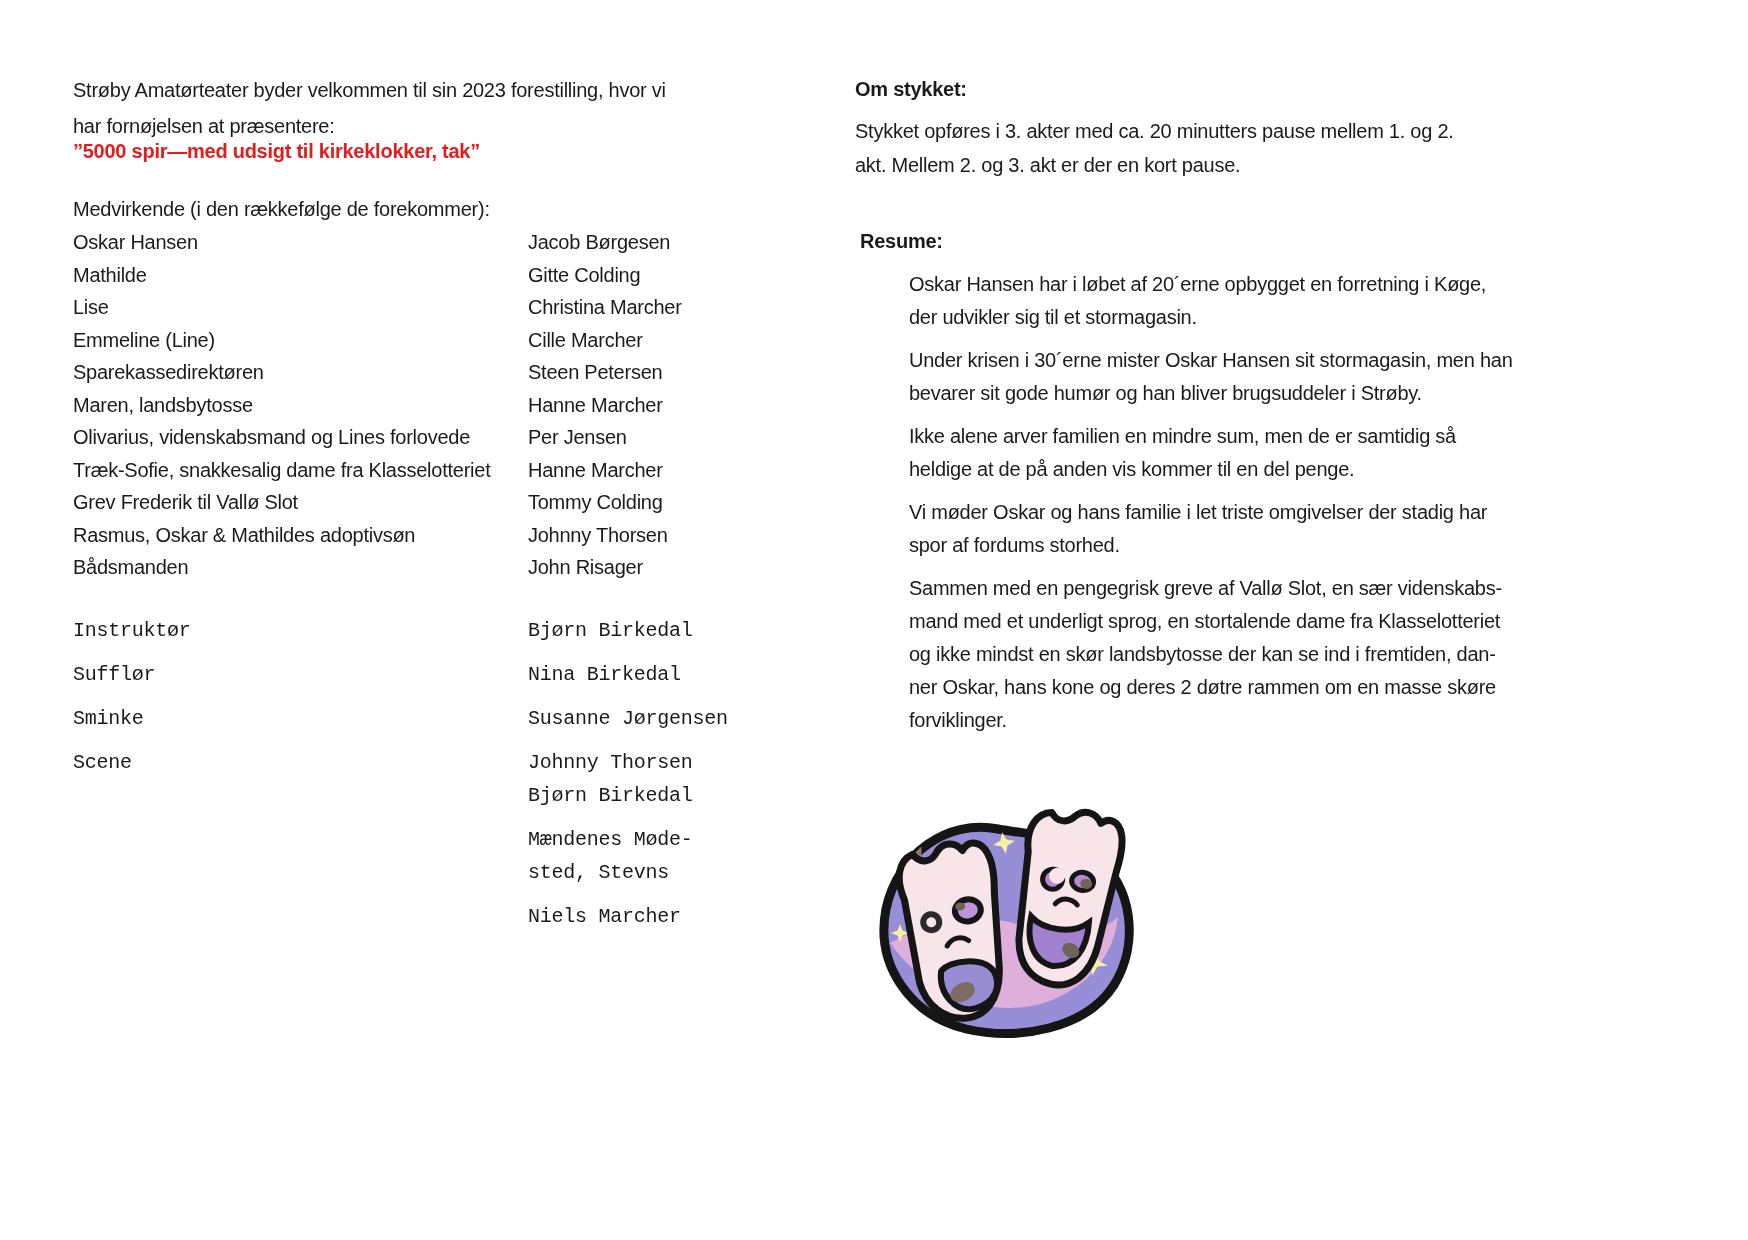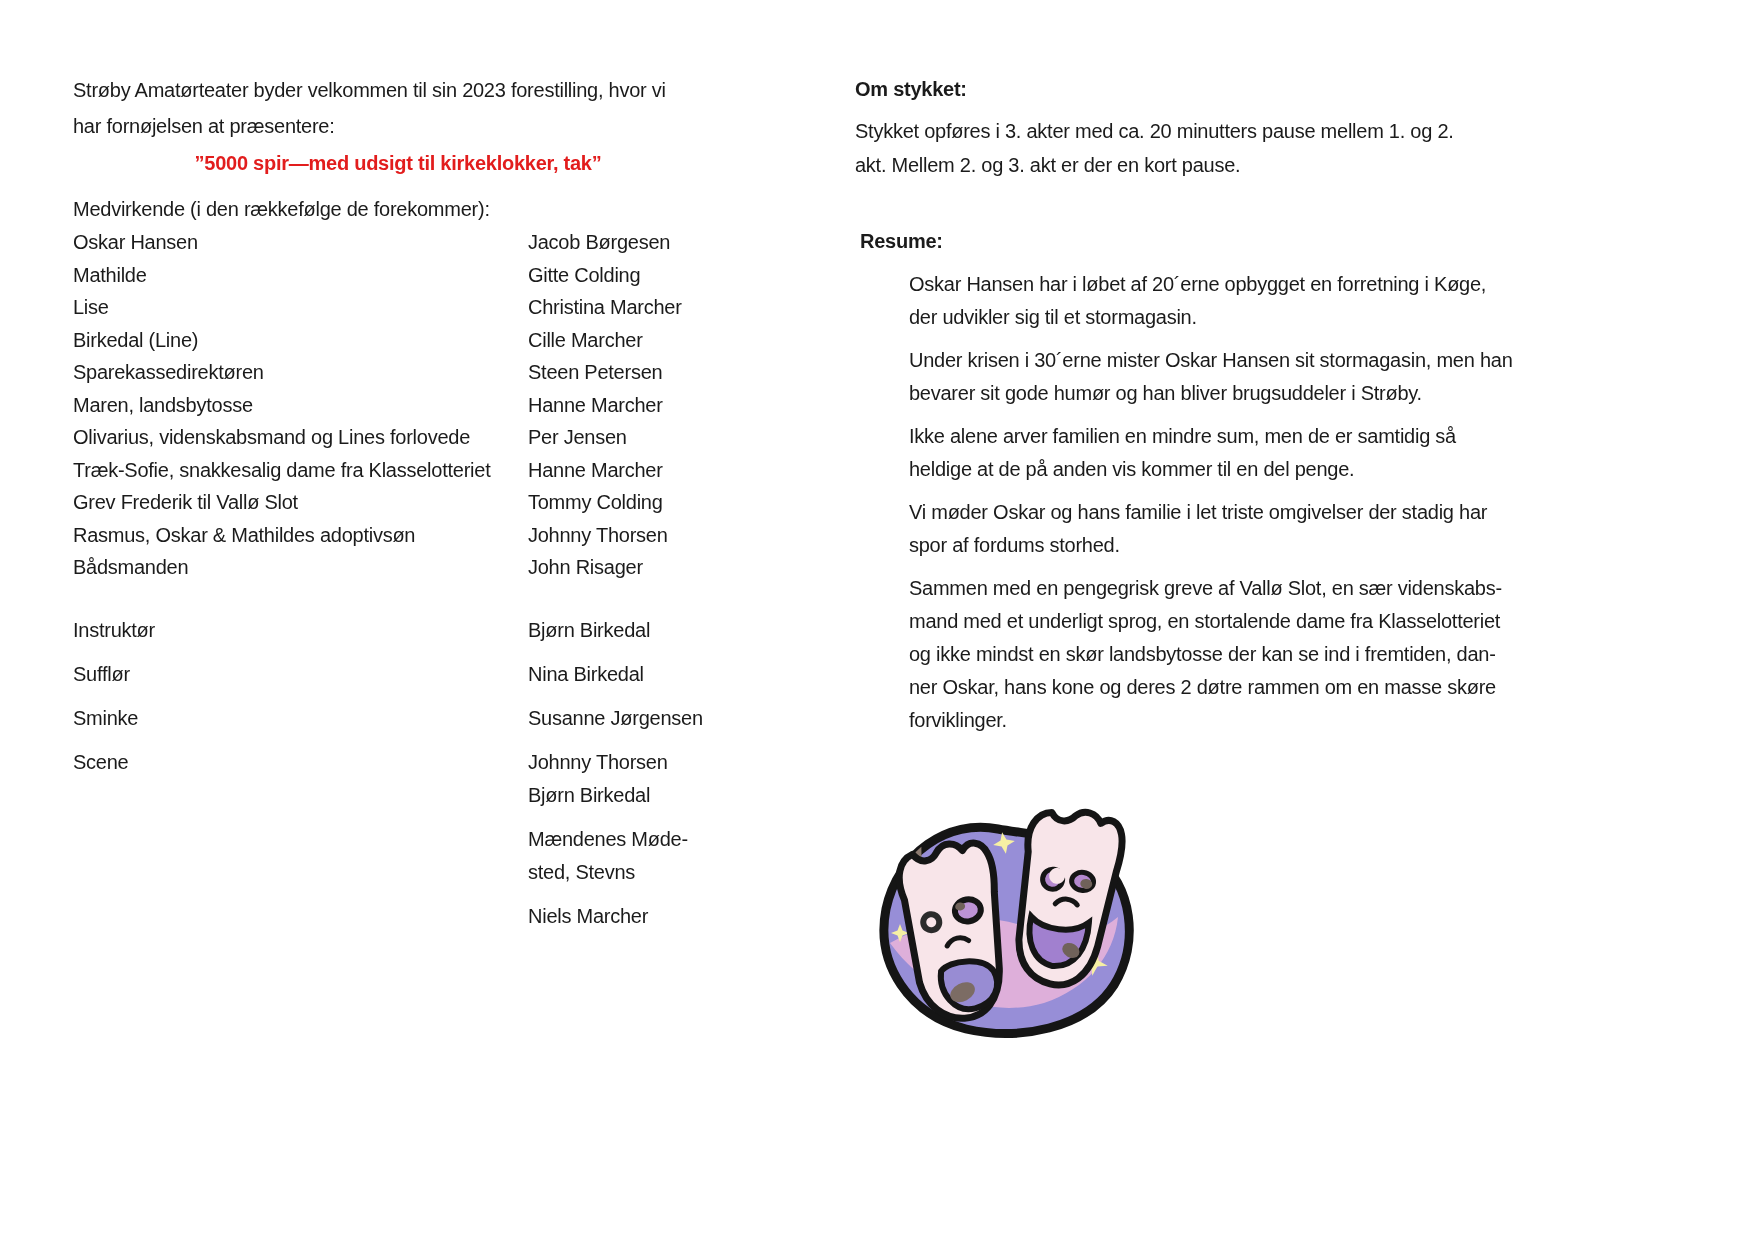--- a/index.html
+++ b/index.html
@@ -11,26 +11,26 @@
     font-family:"Liberation Sans", sans-serif;
     color:#1b1b1b;
     letter-spacing:-0.25px;
     overflow:hidden;
     padding-left:19px;
   }
   .multiline { white-space:pre-line; }
 
   
   .intro        { position:absolute; left:73px;  top:72px;  width:690px; font-size:20px; line-height:36px; }
-  .show-title   { position:absolute; left:73px;  top:148px; width:650px; font-size:20px; line-height:30px;
-                  font-weight:700; color:#e21d1d; text-align:center; }
+  .show-title   { position:absolute; left:73px;  top:136px; width:650px; font-size:20px; line-height:30px;
+                  font-weight:700; color:#e21d1d; text-align:left; }
   .cast-heading { position:absolute; left:73px;  top:194px; width:690px; font-size:20px; line-height:30px; }
   .cast-list    { position:absolute; left:73px;  top:226px; width:720px;
                   display:grid; grid-template-columns:455px 1fr; font-size:20px; line-height:32.5px; }
-  .crew-list    { position:absolute; left:73px;  top:614px; width:720px; font-size:20px; }
+  .crew-list    { position:absolute; left:73px;  top:614px; width:720px; font-size:20px;font-family:Liberation Mono, monospace; }
   .crew-row     { display:grid; grid-template-columns:455px 1fr; line-height:33px; margin-bottom:11px; }
 
   
   .about-heading  { position:absolute; left:855px; top:74px;  font-size:20px; line-height:30px; font-weight:700; }
   .about-text     { position:absolute; left:855px; top:114px; width:660px; font-size:20px; line-height:34px; }
   .resume-heading { position:absolute; left:860px; top:226px; font-size:20px; line-height:30px; font-weight:700; }
   .resume-block   { position:absolute; left:909px; top:268px; width:655px; font-size:20px; line-height:33px; }
   .resume-block p { margin:0 0 10px 0; }
 
   .masks-illustration { position:absolute; left:848px; top:793px; width:310px; height:252px; }
@@ -47,21 +47,21 @@
 
   <div class="cast-heading">Medvirkende (i den rækkefølge de forekommer):</div>
 
   <div class="cast-list">
     <div>Oskar Hansen</div>
     <div>Jacob Børgesen</div>
     <div>Mathilde</div>
     <div>Gitte Colding</div>
     <div>Lise</div>
     <div>Christina Marcher</div>
-    <div>Birkedal (Line)</div>
+    <div>Emmeline (Line)</div>
     <div>Cille Marcher</div>
     <div>Sparekassedirektøren</div>
     <div>Steen Petersen</div>
     <div>Maren, landsbytosse</div>
     <div>Hanne Marcher</div>
     <div>Olivarius, videnskabsmand og Lines forlovede</div>
     <div>Per Jensen</div>
     <div>Træk-Sofie, snakkesalig dame fra Klasselotteriet</div>
     <div>Hanne Marcher</div>
     <div>Grev Frederik til Vallø Slot</div>

